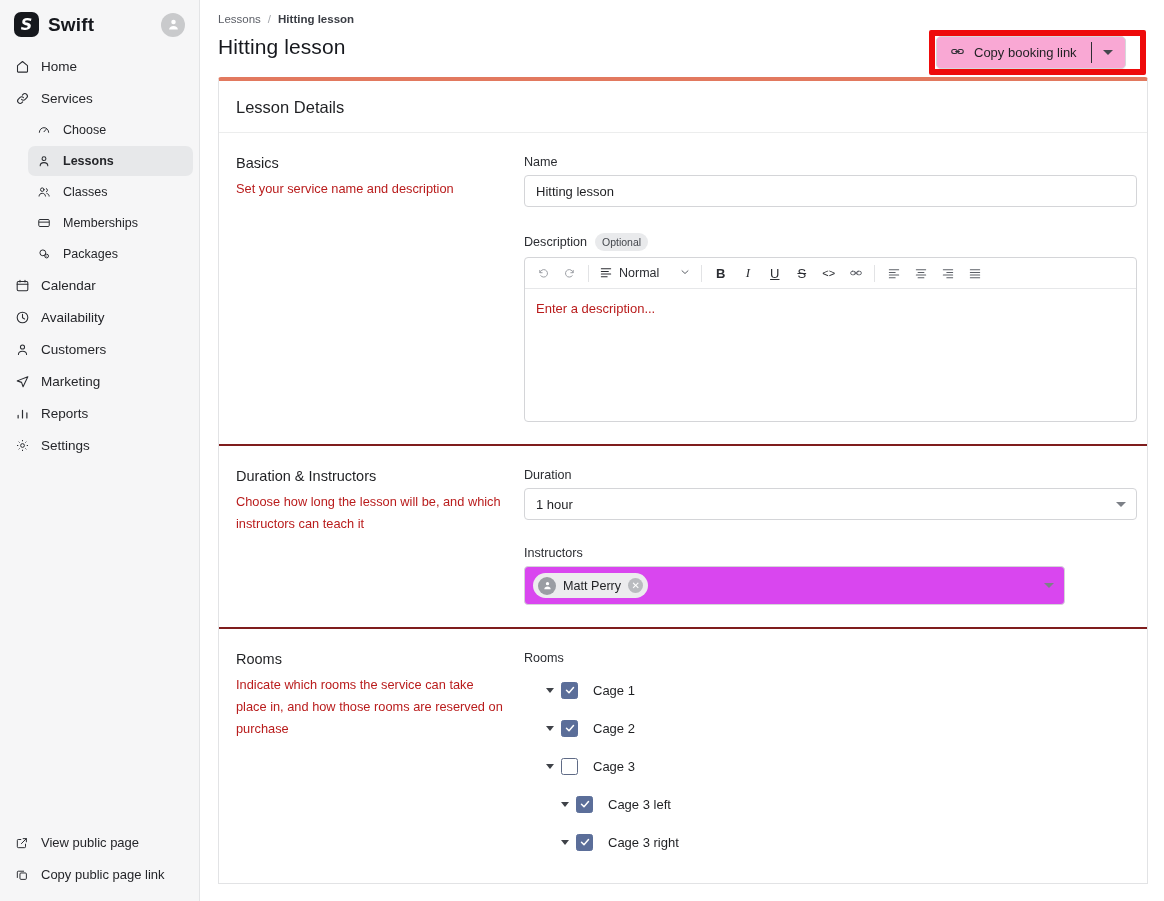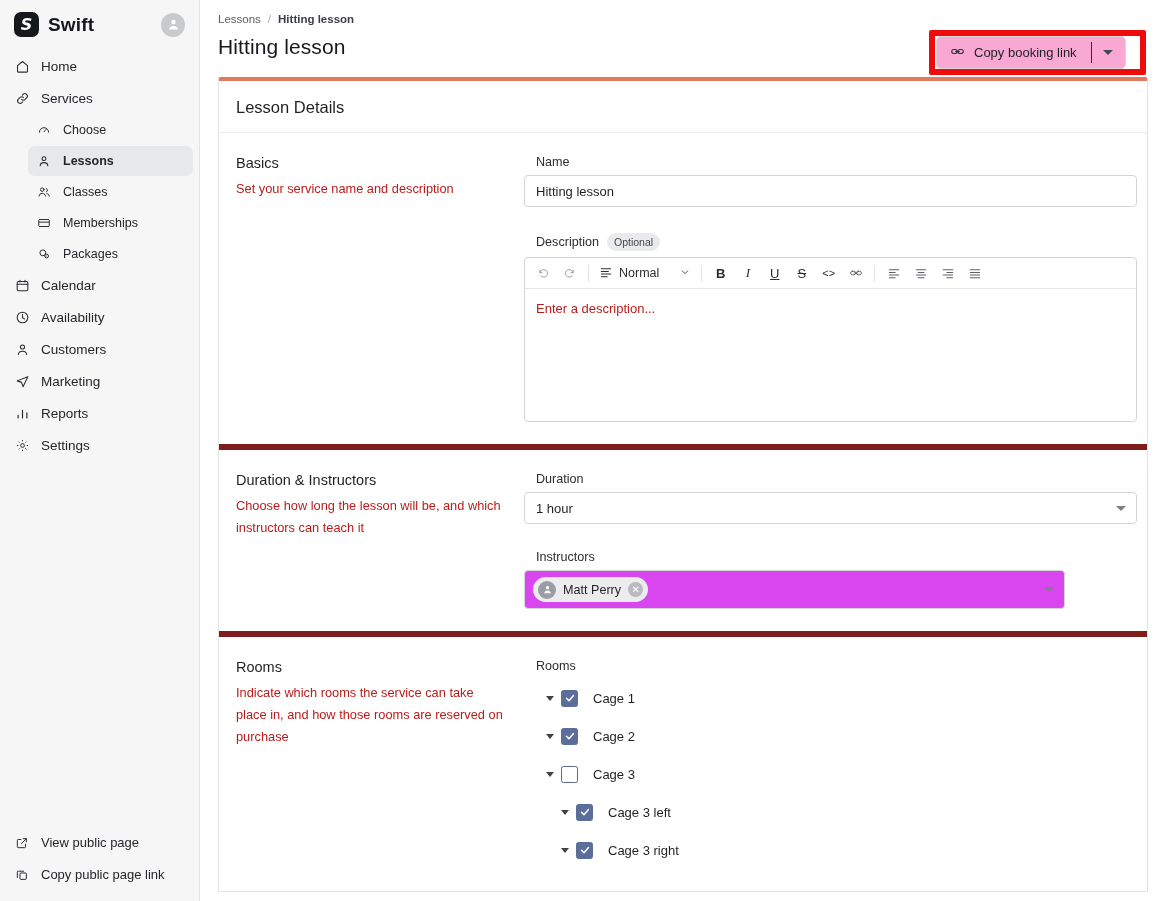--- a/index.html
+++ b/index.html
@@ -135,29 +135,29 @@
   .card-wrap { padding: 0 0 0 18px; }
   .card-title {
     font-size: 16.5px; color: #1f2023;
     padding: 17px 0 15px 17px;
     border-bottom: 1px solid #eceded;
   }
 
   .section {
     display: flex;
     padding: 22px 17px 22px 17px;
-    border-bottom: 6px solid #7f1d1d;
+    border-bottom: 2px solid #7f1d1d;
   }
   .section:last-child { border-bottom: none; }
   .sec-left { width: 288px; min-width: 288px; padding-right: 18px; }
   .sec-title { font-size: 14.5px; color: #1f2023; margin-bottom: 7px; }
   .sec-desc { font-size: 12.8px; color: #b91c1c; line-height: 1.72; }
   .sec-right { flex: 1; }
 
-  .field-label { font-size: 12.6px; color: #2b2d32; margin-bottom: 6px; display: flex; align-items: center; gap: 8px; margin-left: 12px; }
+  .field-label { font-size: 12.6px; color: #2b2d32; margin-bottom: 6px; display: flex; align-items: center; gap: 8px; }
   .badge-optional {
     background: #e9eaec; color: #44474d;
     font-size: 10.5px; padding: 3px 7px; border-radius: 10px;
   }
   .text-input {
     width: 613px; height: 32px;
     border: 1px solid #d4d5d8; border-radius: 4px;
     padding: 0 11px; font-size: 13px; color: #1f2023;
     background: #fff; outline: none;
     font-family: "Liberation Sans", sans-serif;

